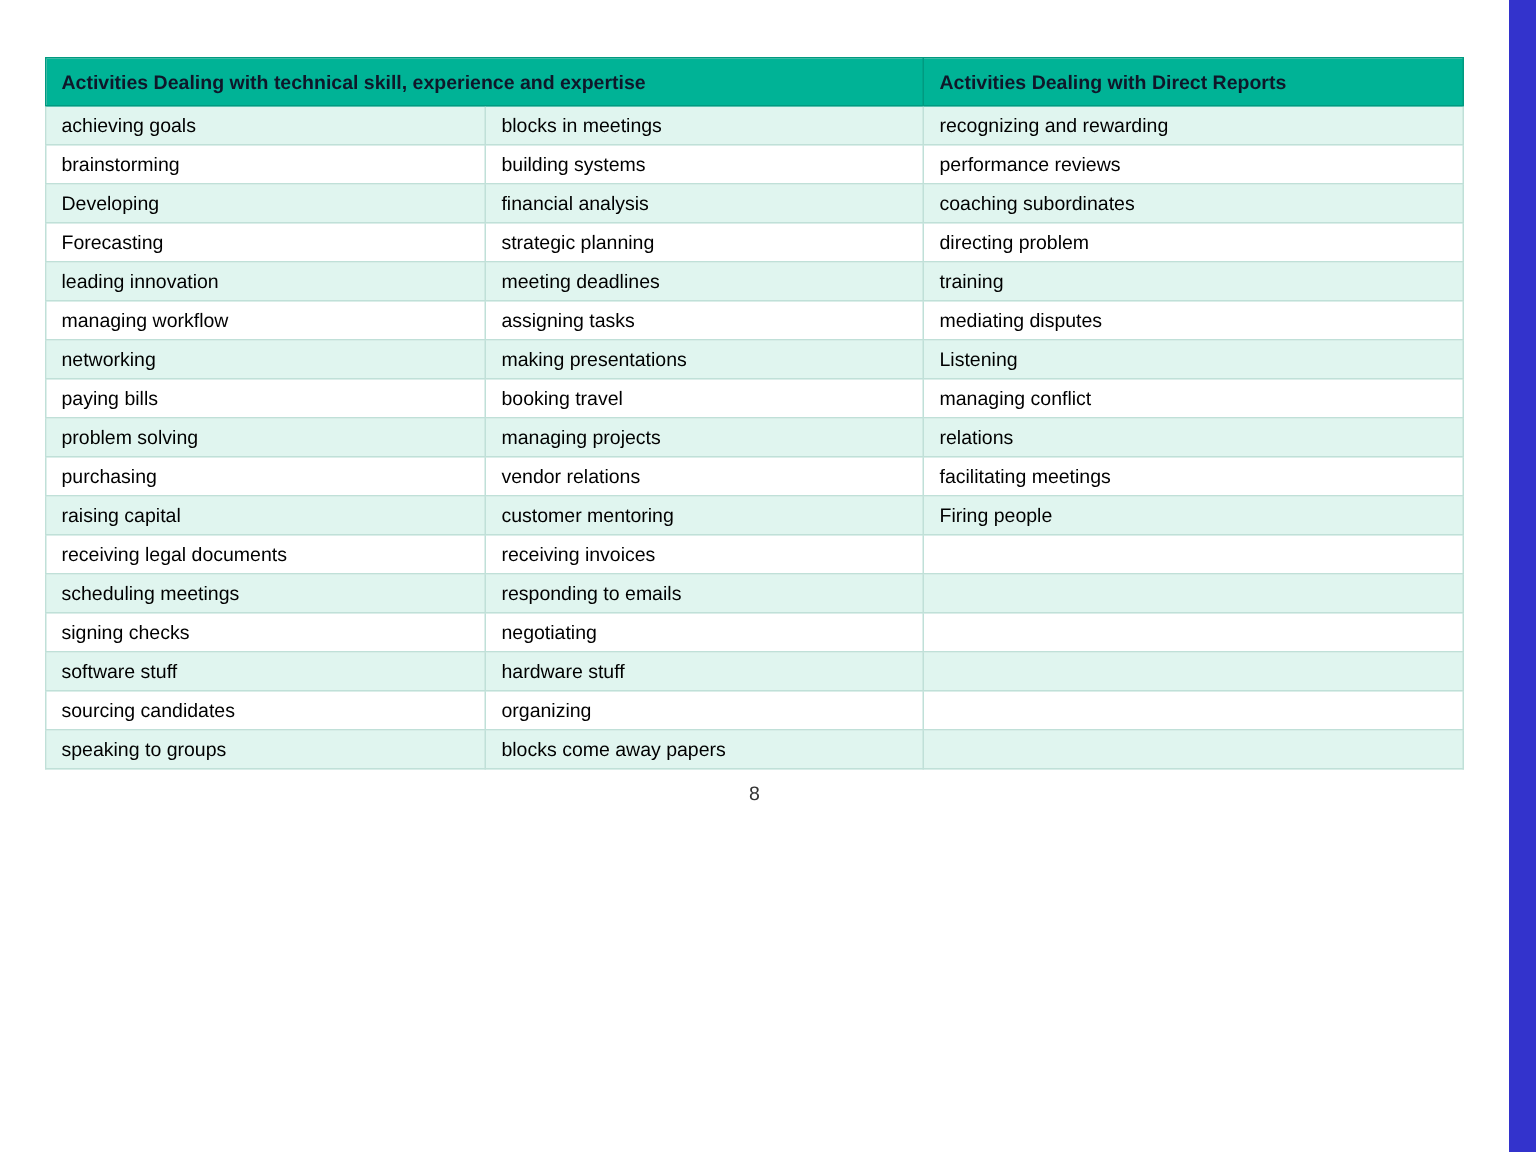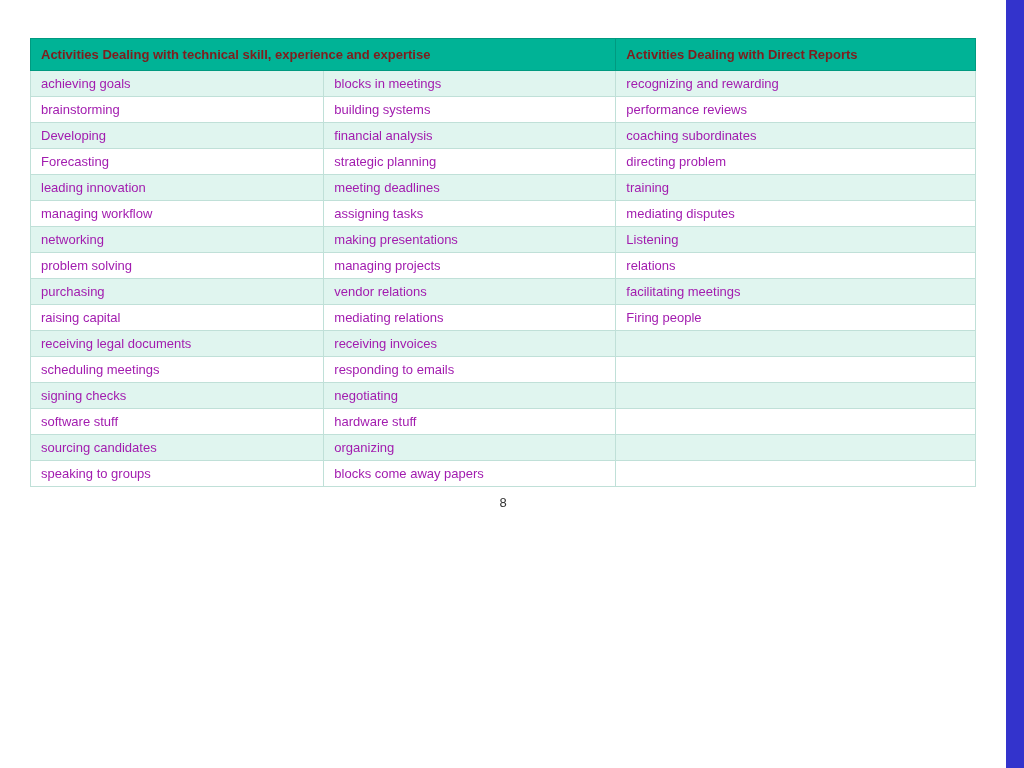--- a/index.html
+++ b/index.html
@@ -33,37 +33,37 @@
       text-align: center;
       font-style: italic;
     }
     table {
       width: 100%;
       border-collapse: collapse;
       font-size: 13px;
     }
     thead tr th {
       background: #00b396;
-      color: #7f1d1d;
+      color: #0f172a;
       font-weight: bold;
       padding: 8px 10px;
       border: 1px solid #009a80;
       text-align: left;
       vertical-align: top;
     }
     tbody tr:nth-child(odd) {
       background: #e0f5ef;
     }
     tbody tr:nth-child(even) {
       background: #ffffff;
     }
     tbody tr td {
       padding: 5px 10px;
       border: 1px solid #c0e0d8;
-      color: #a21caf;
+      color: #000000;
       vertical-align: middle;
     }
     .page-number {
       margin-top: 8px;
       font-size: 13px;
       color: #333;
       text-align: center;
     }
   </style>
 </head>
@@ -108,32 +108,37 @@
           <td>managing workflow</td>
           <td>assigning tasks</td>
           <td>mediating disputes</td>
         </tr>
         <tr>
           <td>networking</td>
           <td>making presentations</td>
           <td>Listening</td>
         </tr>
         <tr>
+          <td>paying bills</td>
+          <td>booking travel</td>
+          <td>managing conflict</td>
+        </tr>
+        <tr>
           <td>problem solving</td>
           <td>managing projects</td>
           <td>relations</td>
         </tr>
         <tr>
           <td>purchasing</td>
           <td>vendor relations</td>
           <td>facilitating meetings</td>
         </tr>
         <tr>
           <td>raising capital</td>
-          <td>mediating relations</td>
+          <td>customer mentoring</td>
           <td>Firing people</td>
         </tr>
         <tr>
           <td>receiving legal documents</td>
           <td>receiving invoices</td>
           <td></td>
         </tr>
         <tr>
           <td>scheduling meetings</td>
           <td>responding to emails</td>

